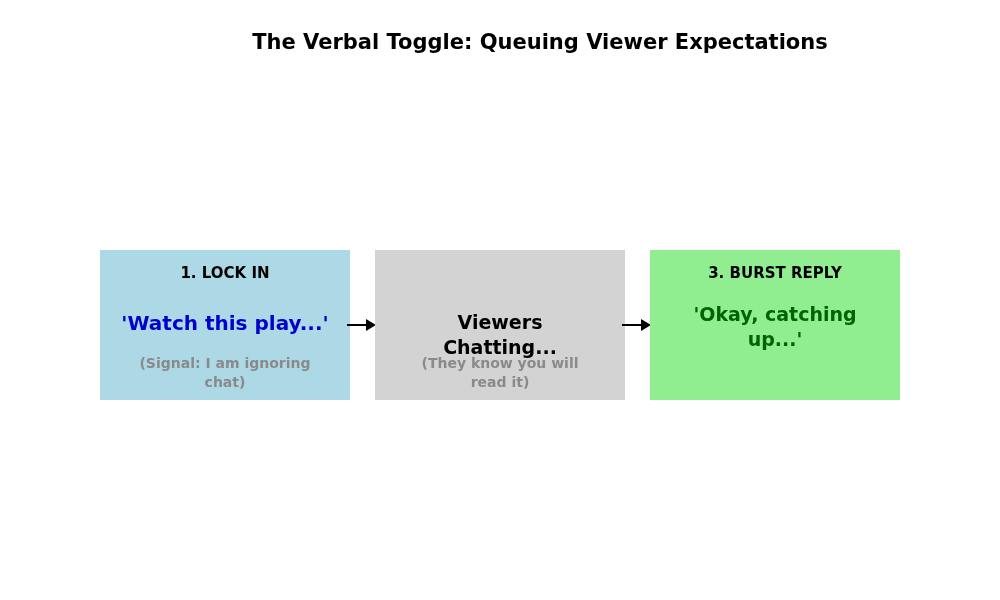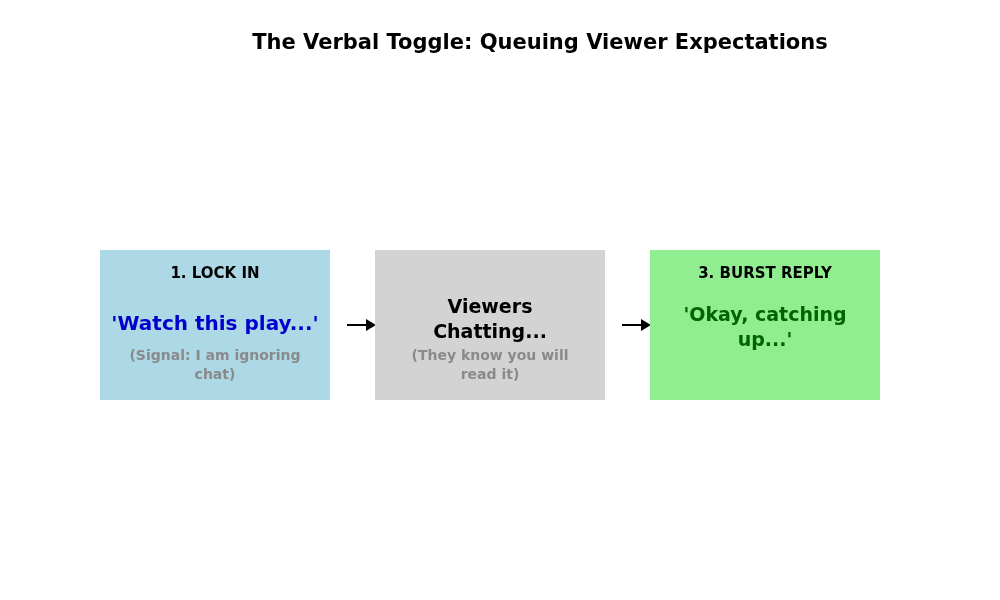--- a/index.html
+++ b/index.html
@@ -22,21 +22,21 @@
       width: 1000px;
       text-align: center;
       font-size: 21px;
       font-weight: bold;
       color: #000000;
       padding-left: 40px;
     }
     .flow-box {
       position: absolute;
       top: 250px;
-      width: 230px;
+      width: 250px;
       height: 150px;
       box-sizing: border-box;
     }
     .flow-box.box-1 { left: 100px; background: #add8e6; }
     .flow-box.box-2 { left: 375px; background: #d3d3d3; }
     .flow-box.box-3 { left: 650px; background: #90ee90; }
 
     .box-heading {
       position: absolute;
       top: 14px;
@@ -58,40 +58,40 @@
     }
     .box-1 .box-main {
       top: 60px;
       color: #0000cd;
       font-size: 20px;
     }
     .box-2 .box-main {
       top: 44px;
       color: #000000;
       max-width: 140px;
-      margin: 0 auto;
+      margin: 16px auto;
     }
     .box-3 .box-main {
       top: 44px;
       color: #006400;
       max-width: 185px;
       margin: 8px auto;
     }
     .box-sub {
       position: absolute;
       top: 96px;
       left: 0;
       right: 0;
       text-align: center;
       font-size: 14px;
       font-weight: bold;
       line-height: 1.35;
       color: #8a8a8a;
       max-width: 195px;
-      margin: 0 auto;
+      margin: 8px auto;
     }
     .flow-arrow {
       position: absolute;
       top: 315px;
       width: 29px;
       height: 20px;
     }
     .flow-arrow.arrow-1 { left: 347px; }
     .flow-arrow.arrow-2 { left: 622px; }
   </style>

